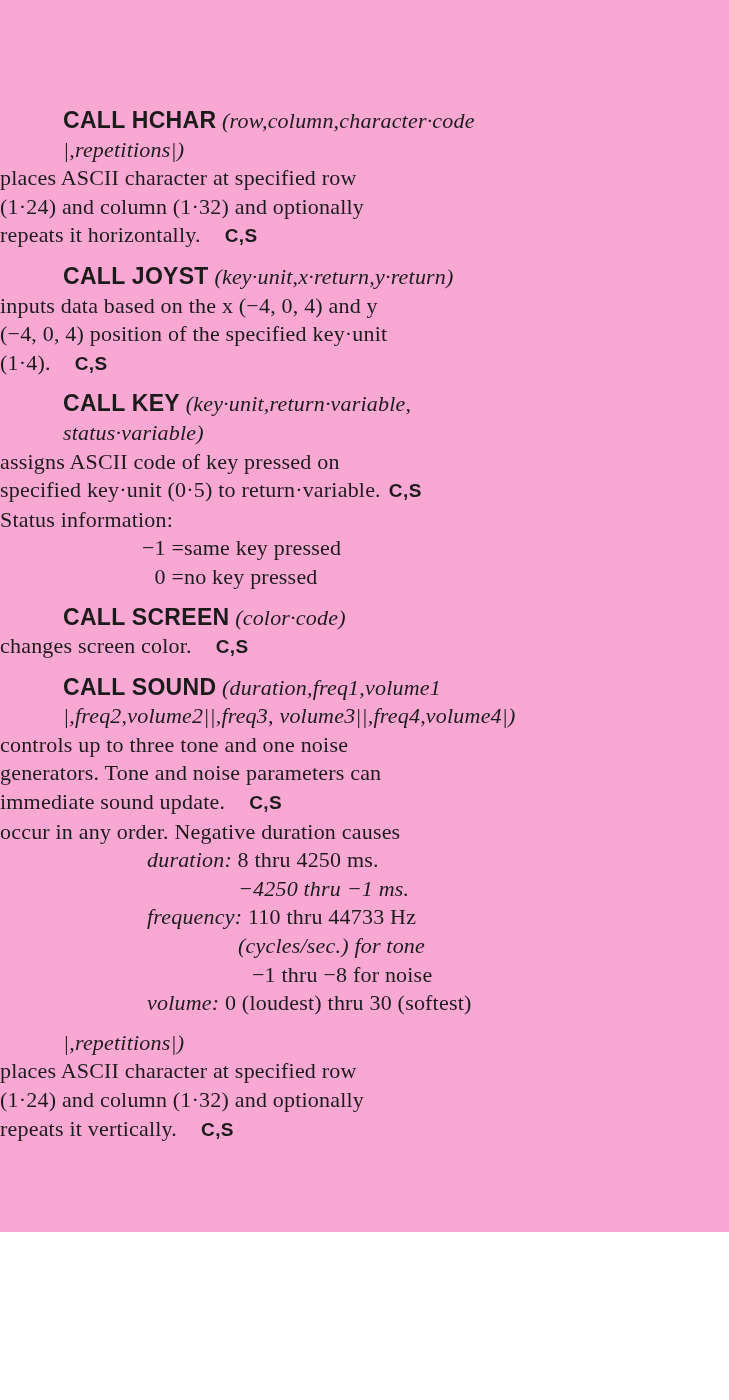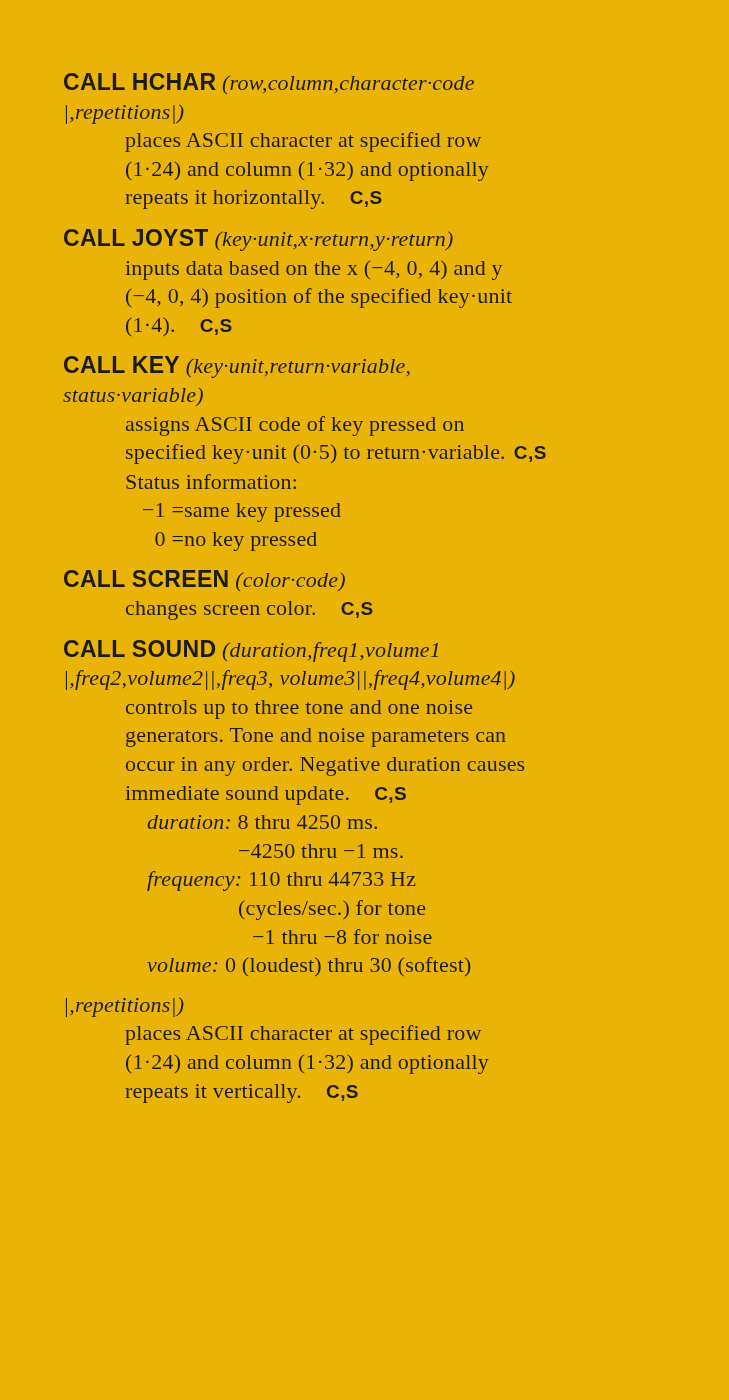--- a/index.html
+++ b/index.html
@@ -1,39 +1,39 @@
 <!DOCTYPE html>
 <html><head>
 <meta charset="utf-8">
 <style>
   html,body { margin:0; padding:0; }
   .page {
     position: relative;
     width: 729px;
-    height: 1400px;
-    background: #eab308;
+    height: 1232px;
+    background: #f9a8d4;
     color: #1b1b1b;
     box-sizing: border-box;
-    padding-top: 68px;
+    padding-top: 106px;
     overflow: hidden;
     font-family: "Liberation Serif", "DejaVu Serif", serif;
   }
   .entry { margin: 0 0 11px 0; }
   .line {
     line-height: 28.6px;
     font-size: 22px;
     letter-spacing: 0.2px;
     white-space: pre;
   }
   .head  { margin-left: 63px; }
-  .body  { margin-left: 125px; }
+  .body  { }
   .status { margin-left: 122px; }
   .kv-num { display: inline-block; min-width: 62px; text-align: right; }
   .spec   { margin-left: 147px; }
-  .cont-a { margin-left: 238px; }
+  .cont-a { margin-left: 238px; font-style: italic; }
   .cont-b { margin-left: 252px; }
   .kw {
     font-family: "Liberation Sans", "DejaVu Sans", sans-serif;
     font-weight: 700;
     font-style: normal;
     font-size: 23px;
     letter-spacing: 0.3px;
   }
   .param {
     font-family: "Liberation Serif", "DejaVu Serif", serif;
@@ -81,22 +81,22 @@
   <section class="entry">
     <div class="line head"><span class="kw">CALL SCREEN</span><span class="param"> (color·code)</span></div>
     <div class="line body"><span>changes screen color.</span><span class="cs">C,S</span></div>
   </section>
 
   <section class="entry">
     <div class="line head"><span class="kw">CALL SOUND</span><span class="param"> (duration,freq1,volume1</span></div>
     <div class="line head"><span class="param">|,freq2,volume2||,freq3, volume3||,freq4,volume4|)</span></div>
     <div class="line body"><span>controls up to three tone and one noise</span></div>
     <div class="line body"><span>generators. Tone and noise parameters can</span></div>
+    <div class="line body"><span>immediate sound update.</span><span class="cs">C,S</span></div>
     <div class="line body"><span>occur in any order. Negative duration causes</span></div>
-    <div class="line body"><span>immediate sound update.</span><span class="cs">C,S</span></div>
     <div class="line spec"><span class="param">duration:</span><span> 8 thru 4250 ms.</span></div>
     <div class="line cont-a"><span>−4250 thru −1 ms.</span></div>
     <div class="line spec"><span class="param">frequency:</span><span> 110 thru 44733 Hz</span></div>
     <div class="line cont-a"><span>(cycles/sec.) for tone</span></div>
     <div class="line cont-b"><span>−1 thru −8 for noise</span></div>
     <div class="line spec"><span class="param">volume:</span><span> 0 (loudest) thru 30 (softest)</span></div>
   </section>
 
   <section class="entry">
     <div class="line head"><span class="param">|,repetitions|)</span></div>

